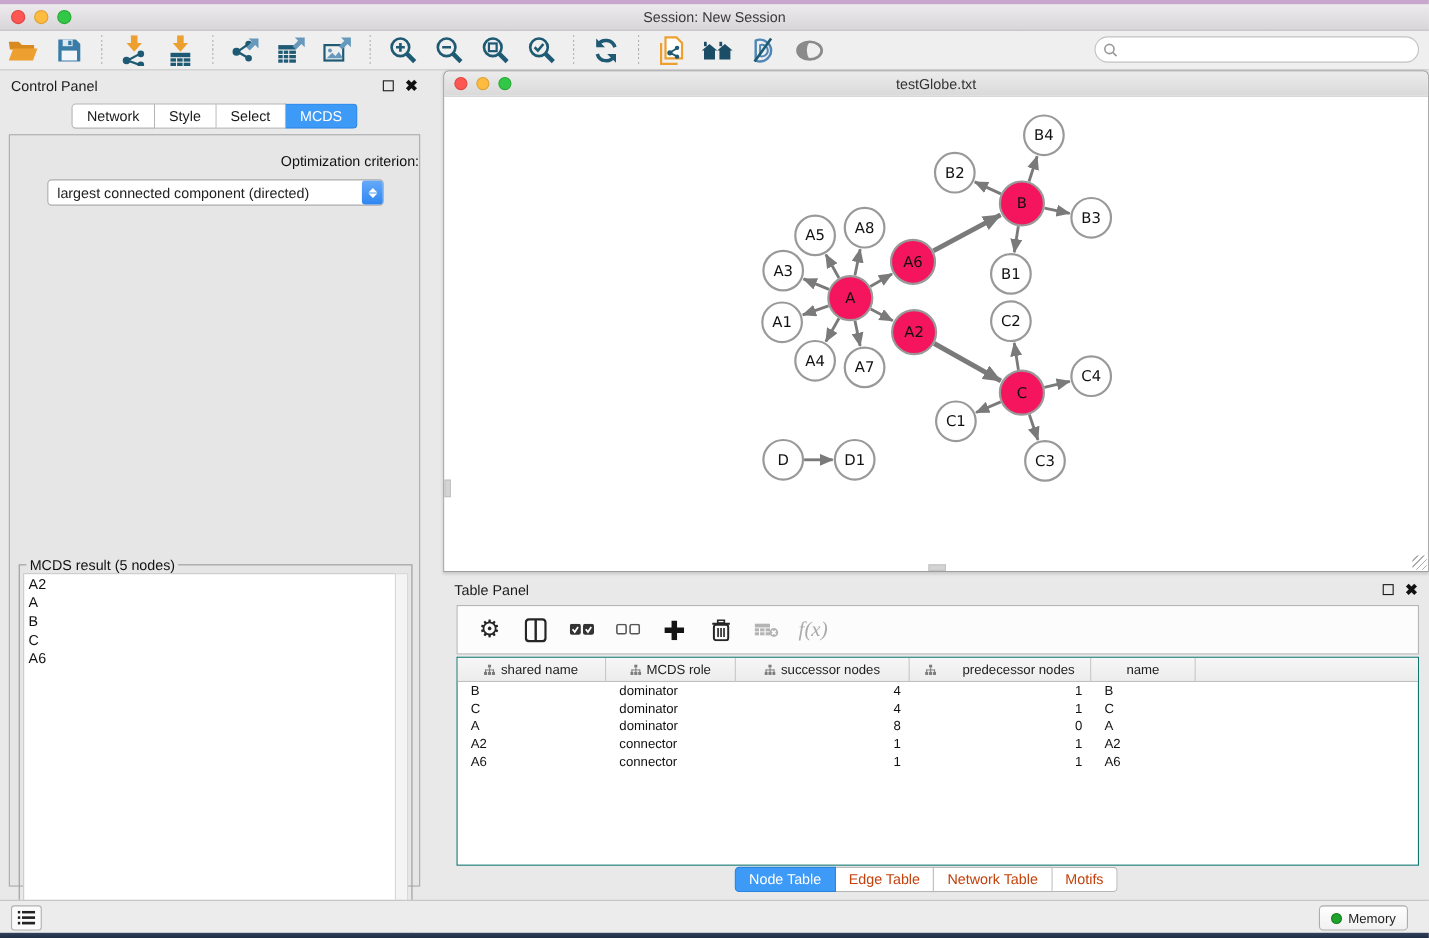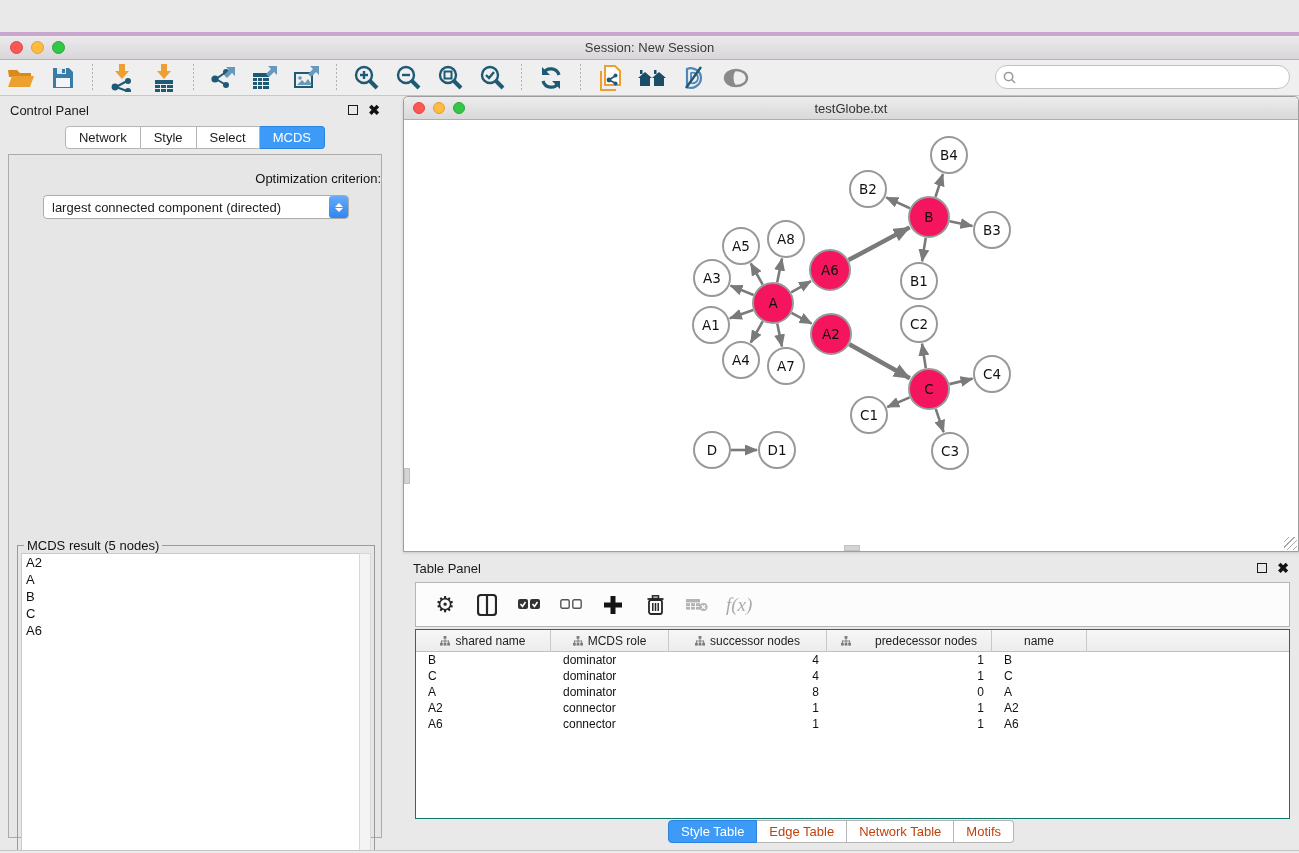--- a/index.html
+++ b/index.html
@@ -1,18 +1,18 @@
 <!DOCTYPE html>
 <html><head>
 <meta charset="utf-8">
 <style>
   * { margin:0; padding:0; box-sizing:border-box; }
   html,body { width:1299px; height:853px; overflow:hidden; }
   body { font-family:"Liberation Sans", sans-serif; background:#E9E9E9; position:relative; color:#222; }
-  .abs { position:absolute;margin-top:32px; }
+  .abs { position:absolute; }
 
   
   #desktop-strip-top { left:0; top:0; width:1299px; height:4px; background:#C9A6CE; }
   #titlebar { left:0; top:4px; width:1299px; height:24px;
     background:linear-gradient(#ECEAEC,#D8D6D8); border-bottom:1px solid #B5B3B5;
     display:flex; align-items:center; }
   .traffic { width:13px; height:13px; border-radius:50%; margin-left:8px; }
   .tl-red { background:#FC5753; border:1px solid #DF4744; margin-left:10px; }
   .tl-yellow { background:#FDBC40; border:1px solid #DEA133; }
   .tl-green { background:#33C748; border:1px solid #27AA35; }
@@ -610,21 +610,21 @@
         <div class="trow">
           <div class="td" style="width: 135px;">A6</div>
           <div class="td" style="width: 118px;">connector</div>
           <div class="td num" style="width: 158px;">1</div>
           <div class="td num" style="width: 165px;">1</div>
           <div class="td" style="width: 95px;">A6</div>
         </div>
       </div>
   </div>
   <div id="tp-tabs">
-      <span class="tp-tab active">Style Table</span>
+      <span class="tp-tab active">Node Table</span>
       <span class="tp-tab">Edge Table</span>
       <span class="tp-tab">Network Table</span>
       <span class="tp-tab">Motifs</span>
     </div>
 </div>
 
 <div class="abs" id="status-bar">
   <span id="list-btn">
     <svg width="16" height="13" viewBox="0 0 16 13">
         <g fill="#222">

